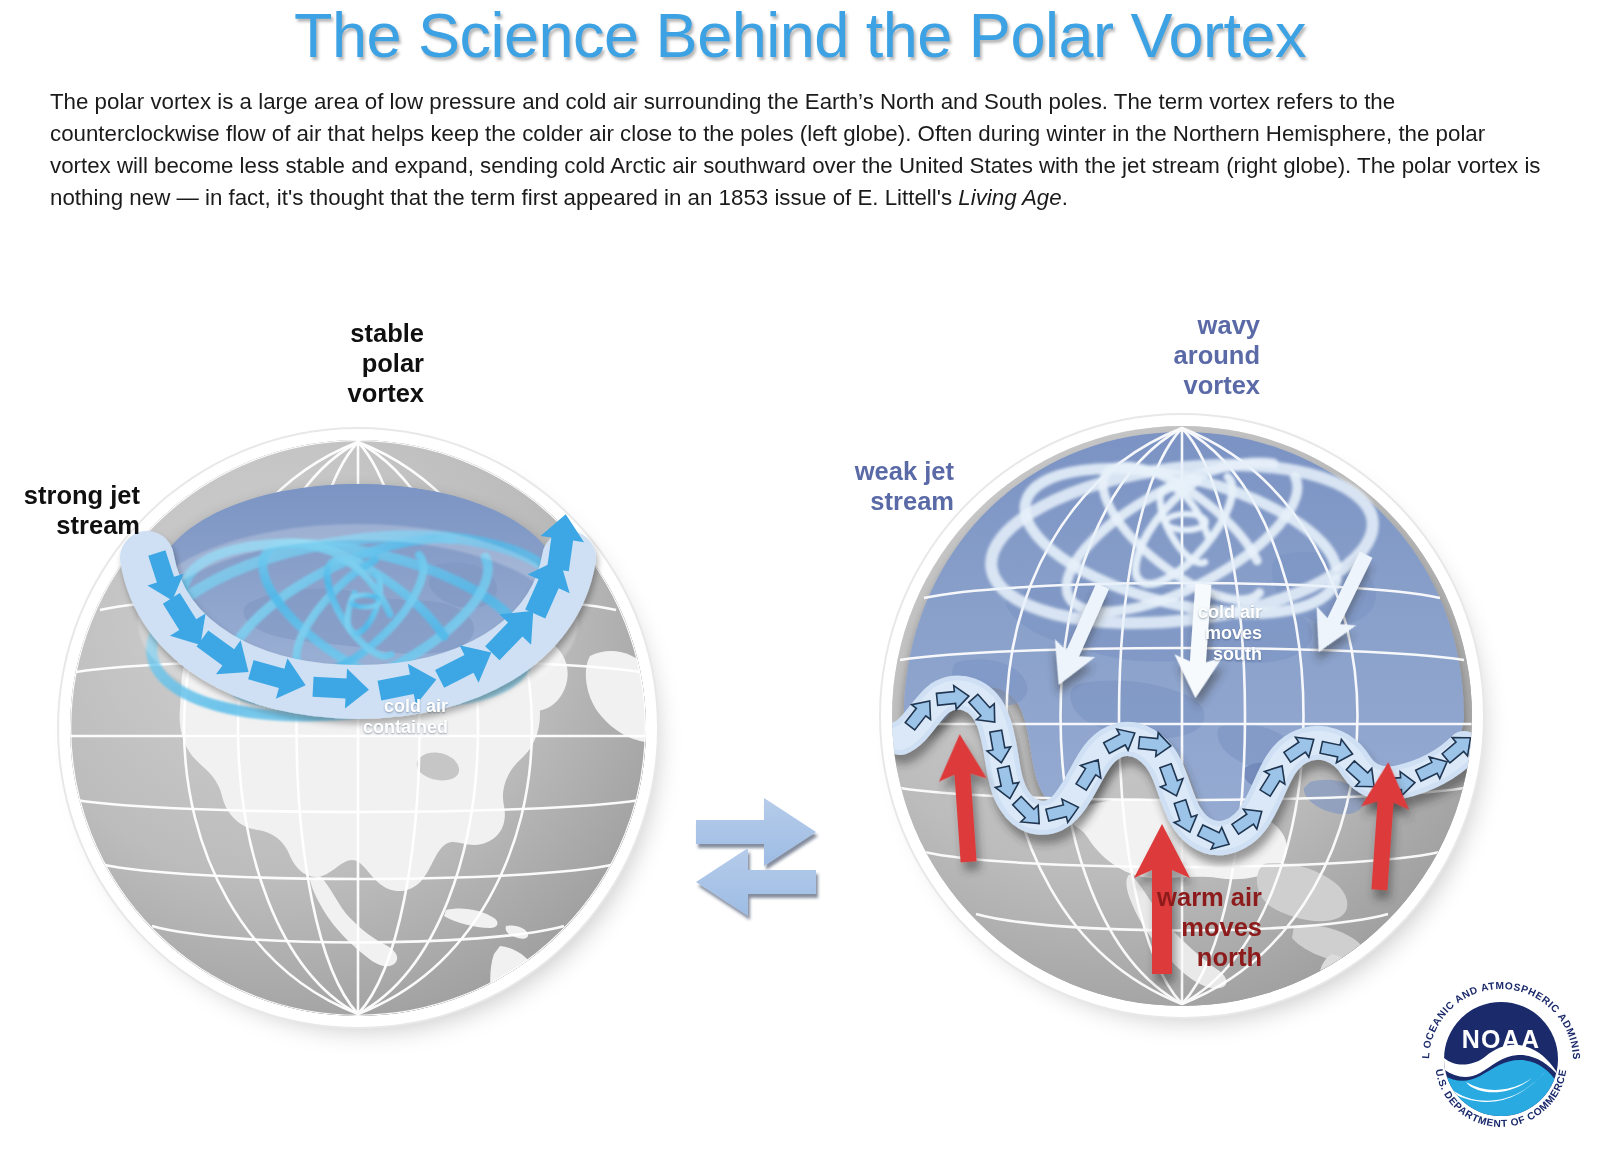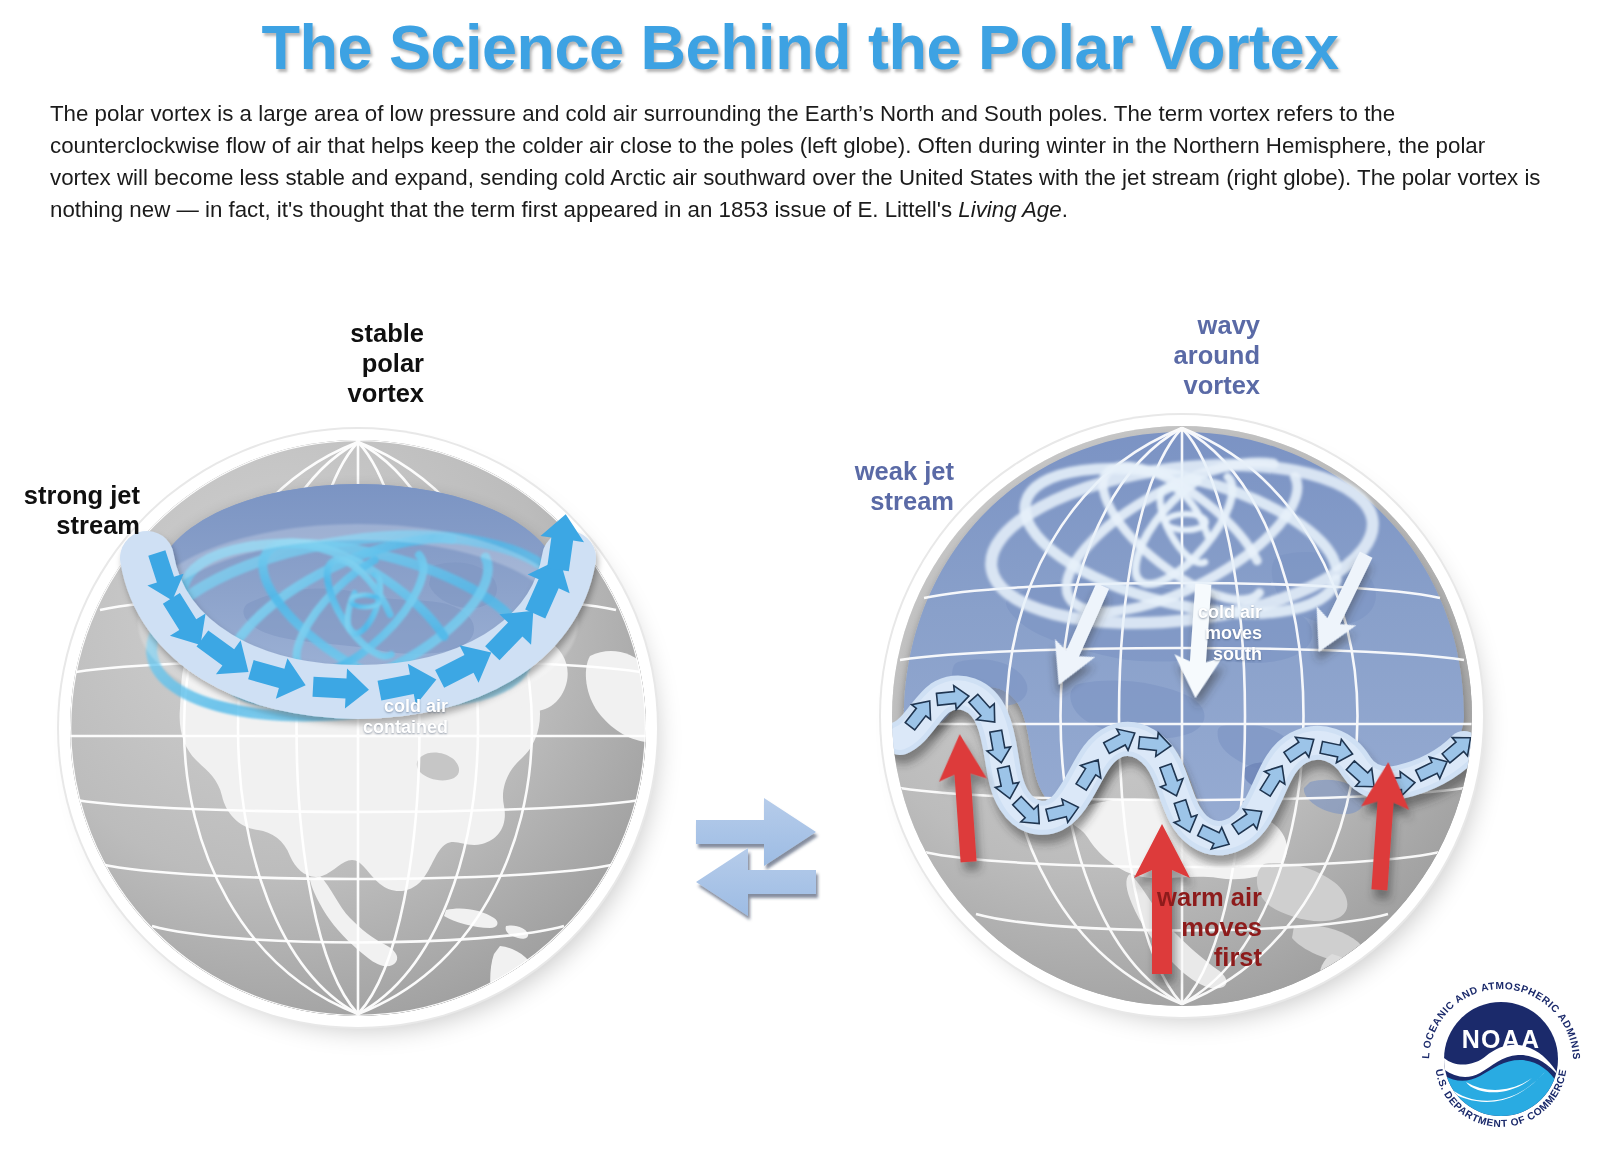--- a/index.html
+++ b/index.html
@@ -18,25 +18,25 @@
 
   
   #header {
     position: absolute;
     left: 0; top: 0;
     width: 1600px;
   }
   #title {
     text-align: center;
     font-family: "Liberation Sans", sans-serif;
-    font-weight: bold;
+    font-weight: normal;
     font-size: 63px;
     letter-spacing: -0.5px;
     color: #3da2e3;
-    margin: 14px 0 0 0;
+    margin: 2px 0 0 0;
     line-height: 1.05;
     text-shadow: 2px 3px 3px rgba(90,90,90,0.45);
   }
   #intro {
     width: 1500px;
     margin: 18px auto 0 auto;
     font-size: 22.3px;
     line-height: 32px;
     color: #1b1b1b;
     font-family: "Liberation Sans", sans-serif;
@@ -569,21 +569,21 @@
     <div class="lbl lbl-slate ctr" style="left:208px; top:-116px; width:160px;">wavy
 around
 vortex</div>
     <div class="lbl lbl-slate rgt" style="left:-108px; top:30px; width:170px;">weak jet
 stream</div>
     <div class="lbl lbl-white ctr" style="left:180px; top:176px; width:190px;">cold air
 moves
 south</div>
     <div class="lbl lbl-red ctr" style="left:180px; top:456px; width:190px;">warm air
 moves
-first</div>
+north</div>
   </div>
 
   <div id="swap">
     <svg viewBox="0 0 140 130">
       <defs>
         <linearGradient id="swGr" x1="0" y1="0" x2="0" y2="1">
           <stop offset="0%" stop-color="#b6ccea"></stop>
           <stop offset="100%" stop-color="#9dbce4"></stop>
         </linearGradient>
         <filter id="swShadow" x="-25%" y="-25%" width="160%" height="160%">

